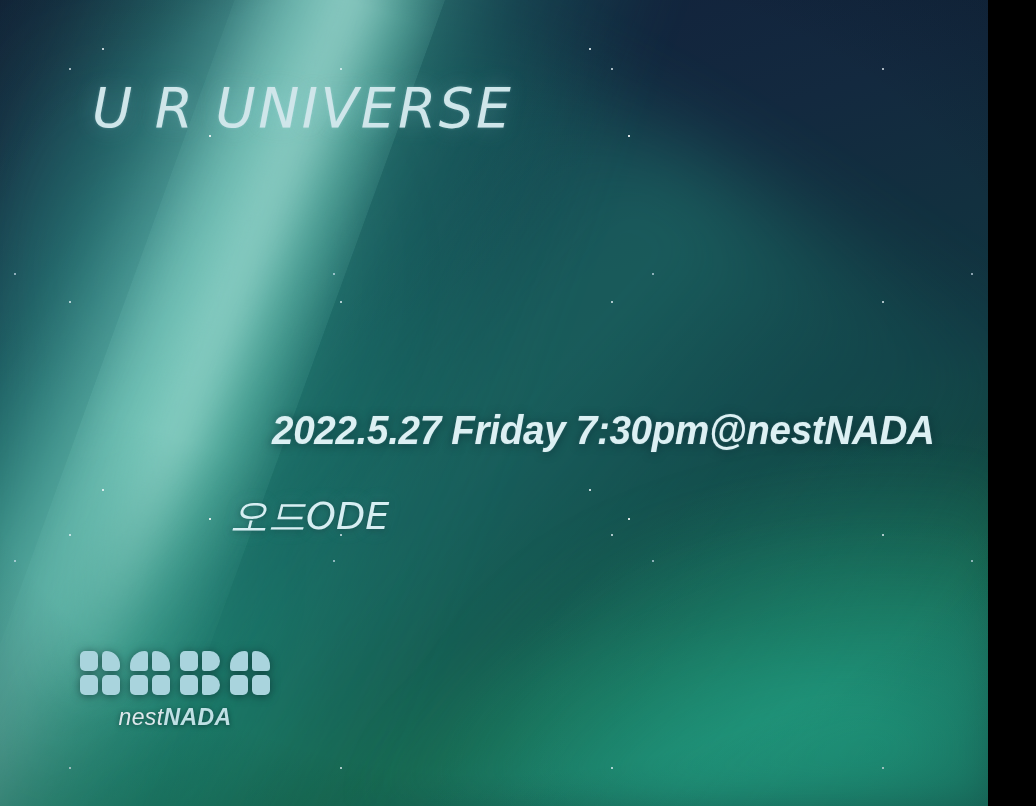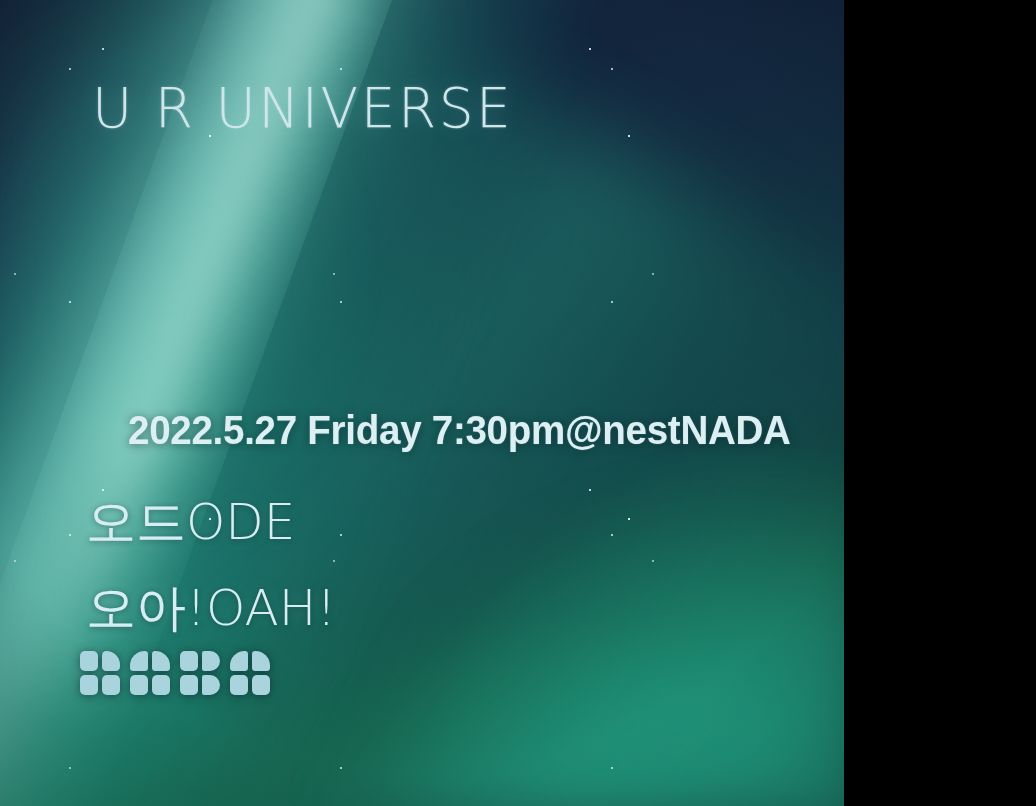--- a/index.html
+++ b/index.html
@@ -7,25 +7,26 @@
     margin: 0;
     padding: 0;
     background: #000;
   }
   body {
     font-family: "Liberation Sans", sans-serif;
   }
 
   #poster {
     position: relative;
-    width: 844px;
+    width: 988px;
     height: 806px;
     overflow: hidden;
     background: #101b2e;
     user-select: none;
+    font-style: italic;
   }
 
   
   .bg-layer {
     position: absolute;
     top: 0; left: 0;
     width: 100%;
     height: 100%;
     pointer-events: none;
   }
@@ -205,21 +206,21 @@
     text-shadow: 0 1px 10px rgba(10,30,40,0.55), 0 0 2px rgba(190,230,240,0.30);
     white-space: nowrap;
     transform: scaleX(0.94);
     transform-origin: 100% 50%;
     line-height: 1.12;
   }
 
   .artist-line {
     font-family: "DejaVu Sans", sans-serif;
     font-weight: 300;
-    font-size: 50px;
+    font-size: 38px;
     letter-spacing: 0px;
     color: #d6eef2;
     text-shadow: 0 0 16px rgba(140,215,225,0.26), 0 1px 6px rgba(8,26,34,0.45);
     white-space: nowrap;
     margin-top: 32px;
     line-height: 1.06;
   }
   #artist-1 { margin-top: 42px; }
   #artist-2 { margin-top: 33px; }
   #artist-3 { margin-top: 33px; }
@@ -296,21 +297,20 @@
 
     <div id="poster-title">U R UNIVERSE</div>
 
     <div id="info-block">
 
       <div id="event-datetime">2022.5.27  Friday  7:30pm@nestNADA</div>
 
       <div class="artist-line" id="artist-1">오드ODE</div>
 
 
-      <div class="artist-line" id="artist-3">오아!OAH!</div>
     </div>
 
     <div id="logo-block">
 
       <div id="logo-mark">
 
         <div class="logo-letter">
           <span class="tile t-sq"></span>
           <span class="tile t-tr"></span>
           <span class="tile t-sq"></span>
@@ -332,16 +332,19 @@
         </div>
 
         <div class="logo-letter">
           <span class="tile t-arch-l"></span>
           <span class="tile t-arch-r"></span>
           <span class="tile t-sq"></span>
           <span class="tile t-sq"></span>
         </div>
       </div>
 
+      <div id="logo-wordmark">
+        <span id="wordmark-nest">nest</span><span id="wordmark-nada">NADA</span>
+      </div>
     </div>
 
   </div>
 </div>
 
 </body></html>

